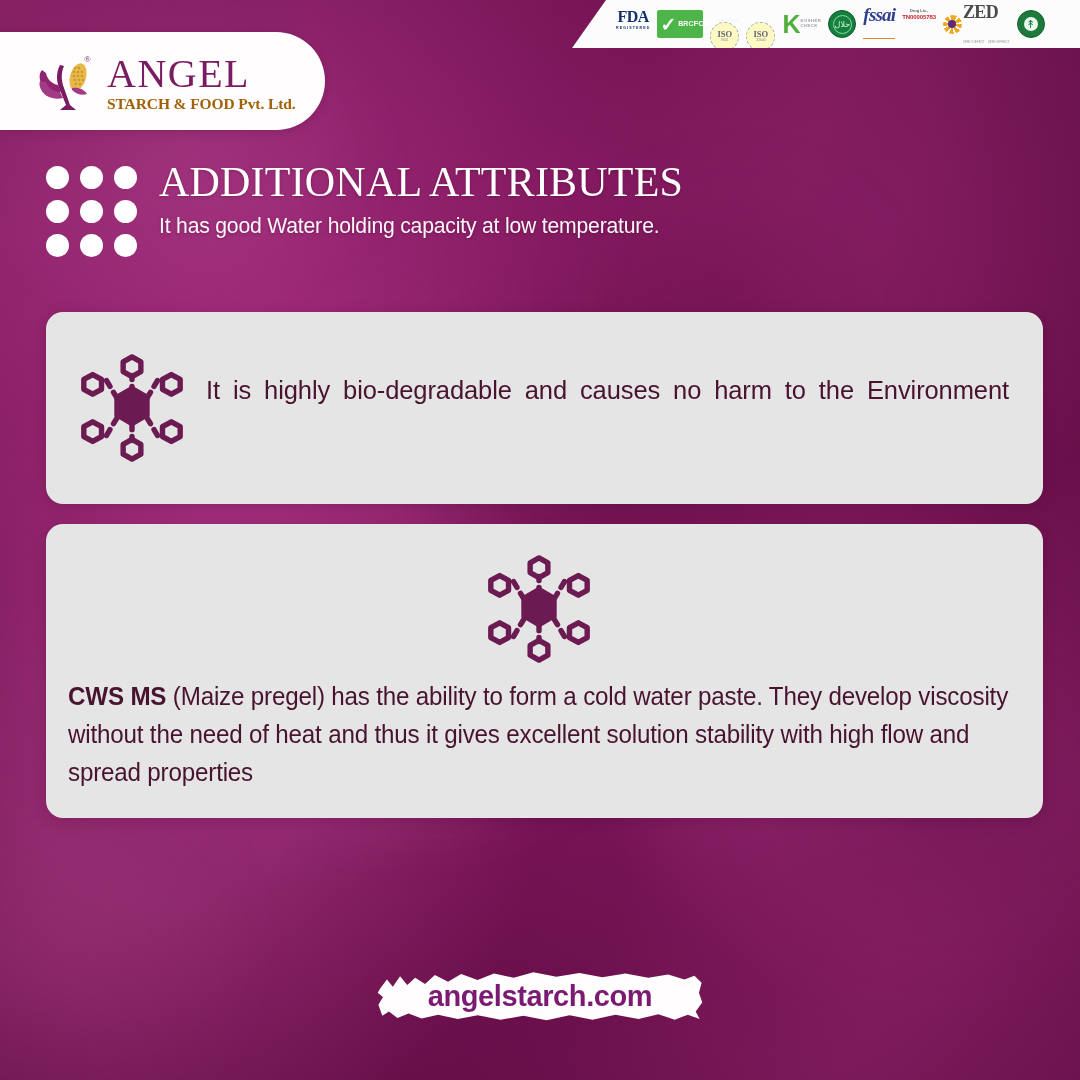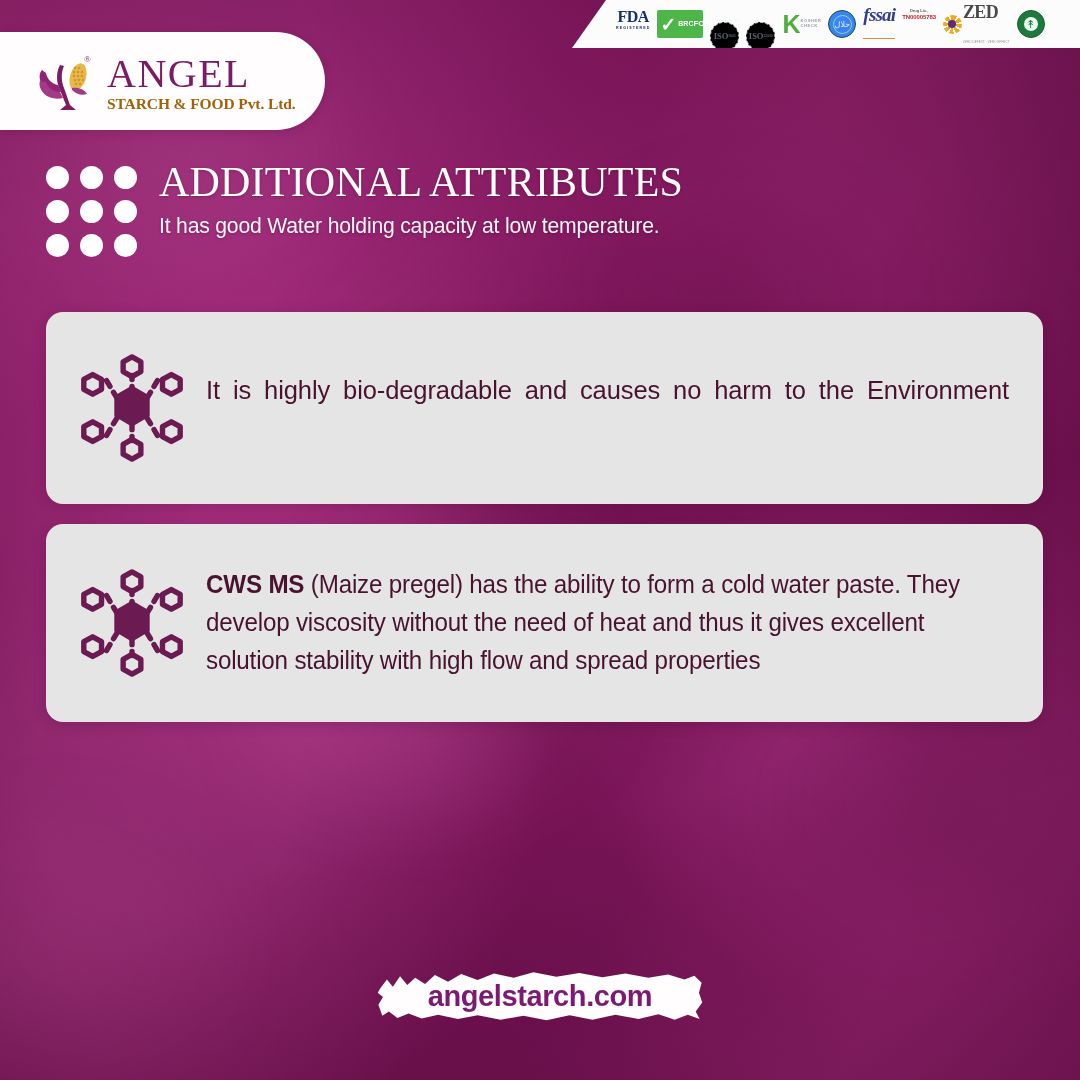--- a/index.html
+++ b/index.html
@@ -65,33 +65,33 @@
   .fda .s { font-size:3.6px; letter-spacing:1.1px; color:#12306e; margin-top:1.5px; font-weight:bold; }
 
   .brc { width:46px; height:28px; background:#4cb648; border-radius:2px;
          display:flex; align-items:center; gap:2px; padding:0 3px; }
   .brc .tick { font-size:19px; color:#fff; line-height:1; font-weight:bold; }
   .brc .tx { display:flex; flex-direction:row; line-height:1.05; }
   .brc .t1 { font-size:7px; font-weight:bold; color:#fff; }
   .brc .t2 { font-size:8px; font-weight:bold; color:#fff; }
   .brc .t3 { font-size:2.8px; color:#e8f6e7; letter-spacing:.2px; }
 
-  .iso { width:29px; height:29px; border-radius:50%; background:#000000;
-         border:1.6px dashed #a9b0bb; display:flex; flex-direction:row;
+  .iso { width:29px; height:29px; border-radius:50%; background:#fef9c3;
+         border:1.6px dashed #a9b0bb; display:flex; flex-direction:column;
          align-items:center; justify-content:center; line-height:1;margin-top:24px; }
   .iso .n { font-family:"Liberation Serif",serif; font-weight:bold; font-size:8.5px; color:#5d6673; }
   .iso .m { font-size:3.4px; color:#7c8691; margin-top:.5px; }
 
   .kosher { display:flex; align-items:center; gap:2px; }
   .kosher .k { font-family:"Liberation Sans",sans-serif; font-weight:bold; font-size:25px;
                color:#4fae3e; line-height:.82; letter-spacing:-2px; }
   .kosher .kt { display:flex; flex-direction:column; line-height:1.1; }
   .kosher .kt span { font-size:4.2px; color:#9aa0a6; letter-spacing:.5px; font-weight:bold; }
 
-  .halal { width:28px; height:28px; border-radius:50%; background:#3b82f6;
+  .halal { width:28px; height:28px; border-radius:50%; background:#15803d;
            border:1.4px solid #0a5a2c; display:flex; align-items:center; justify-content:center; }
   .halal .in { width:19px; height:19px; border-radius:50%; border:1px solid #8fd6a8;
                display:flex; align-items:center; justify-content:center;
                font-size:8px; color:#d8f2e0; font-family:"Liberation Serif",serif; }
 
   .fssai { font-family:"Liberation Serif",serif; font-style:italic; font-weight:bold;
            font-size:19px; color:#2f3f8f; letter-spacing:-.8px;
            border-bottom:1.6px solid #e08a2e; padding-bottom:19px; line-height:1; }
 
   .drug { display:flex; flex-direction:column; align-items:center; line-height:1.15; }
@@ -149,21 +149,21 @@
   
   .cards { position:absolute; left:46px; top:312px; width:997px; z-index:5;
            display:flex; flex-direction:column; gap:20px; }
   .card {
     background:#e5e5e5; border-radius:17px;
     display:flex; align-items:center; gap:10px;
     padding:26px 34px 26px 22px;
     box-shadow:0 3px 14px rgba(55,2,38,.20);
   }
   .card-1 { min-height:192px; }
-  .card-2 { min-height:198px; }
+  .card-2 { min-height:198px;flex-direction:column; }
   .card-icon { flex:0 0 auto; width:128px; display:flex; align-items:center; justify-content:center; }
   .card-text { flex:1 1 auto; color:#48132f; }
   .t-just { font-size:25.5px; line-height:1.42; text-align:justify;
             font-family:"Liberation Sans",sans-serif; letter-spacing:-.1px; }
   .t-just.last::after { content:""; display:inline-block; width:100%; }
   .t-cond { font-size:26px; line-height:1.46; font-family:"Liberation Sans",sans-serif;
             transform:scaleX(.93); transform-origin:left center; width:107.5%;
             letter-spacing:-.2px; }
   .t-cond b { font-weight:bold; }
 

